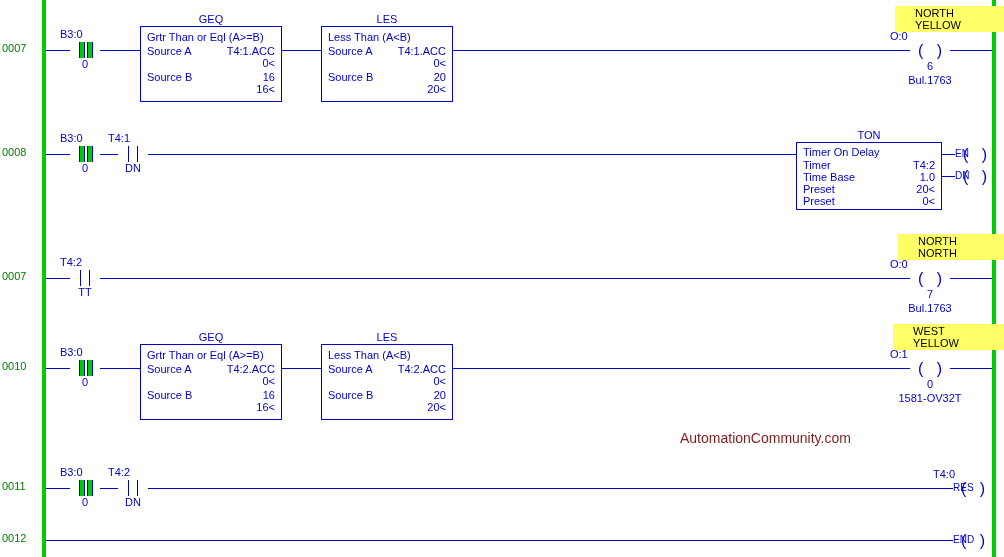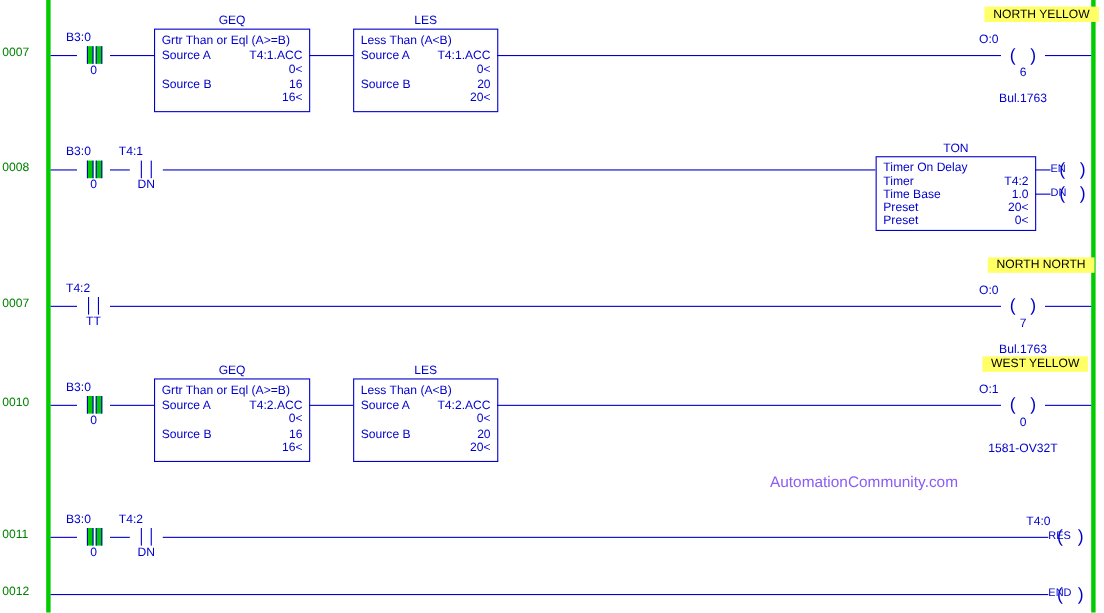--- a/index.html
+++ b/index.html
@@ -139,38 +139,37 @@
   .coil .botlbl {
     position: absolute;
     top: 18px;
     left: -20px;
     width: 80px;
     text-align: center;
     color: #0000cc;
   }
   .coil .botlbl2 {
     position: absolute;
-    top: 42px;
+    top: 32px;
     left: -20px;
     width: 80px;
     text-align: center;
     color: #0000cc;
   }
   .hl {
     position: absolute;
     background: #ffff66;
     color: #000;
-    padding: 1px 8px;
+    padding: 1px 20px;
     font-size: 11px;
   }
   .watermark {
     position: absolute;
-    color: #8b5cf6;
+    color: #7f1d1d;
     font-size: 14px;
-    margin-left: 20px;
   }
 </style>
 </head>
 <body>
 
 <div class="rail left"></div>
 <div class="rail right"></div>
 
 <div class="rung" style="top:12px">
   <div class="rungnum" style="top:30px">0007</div>

